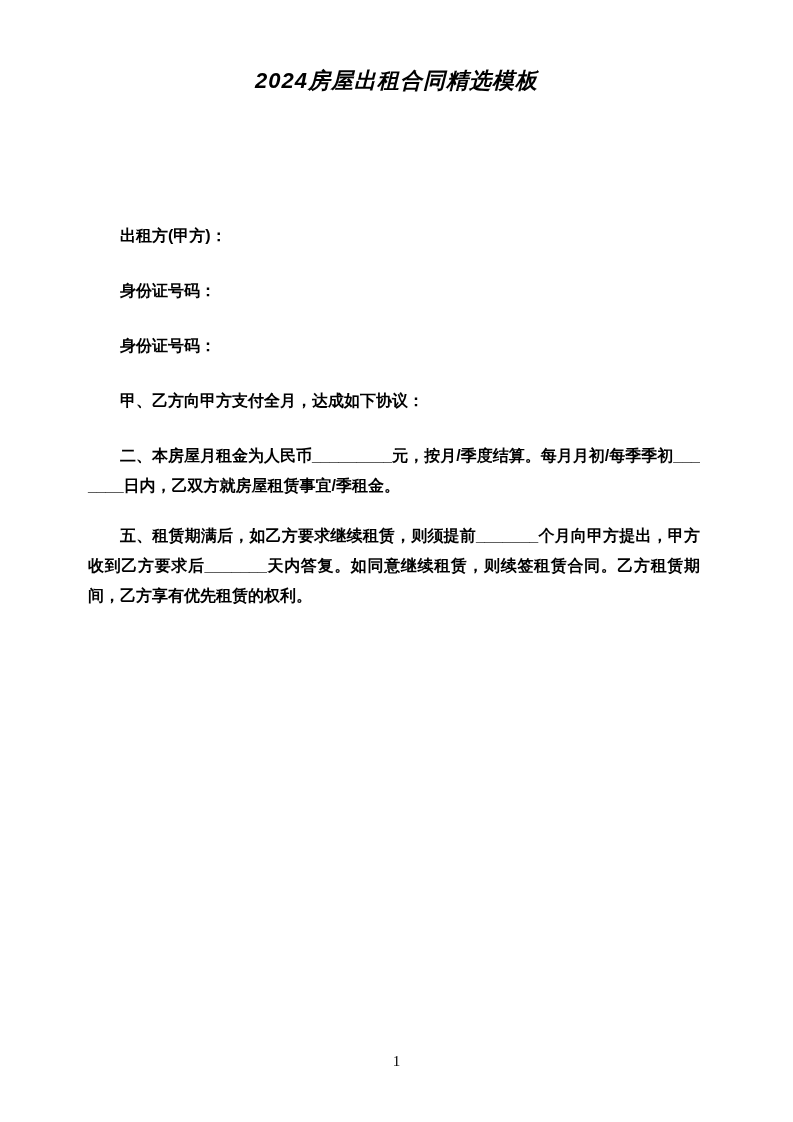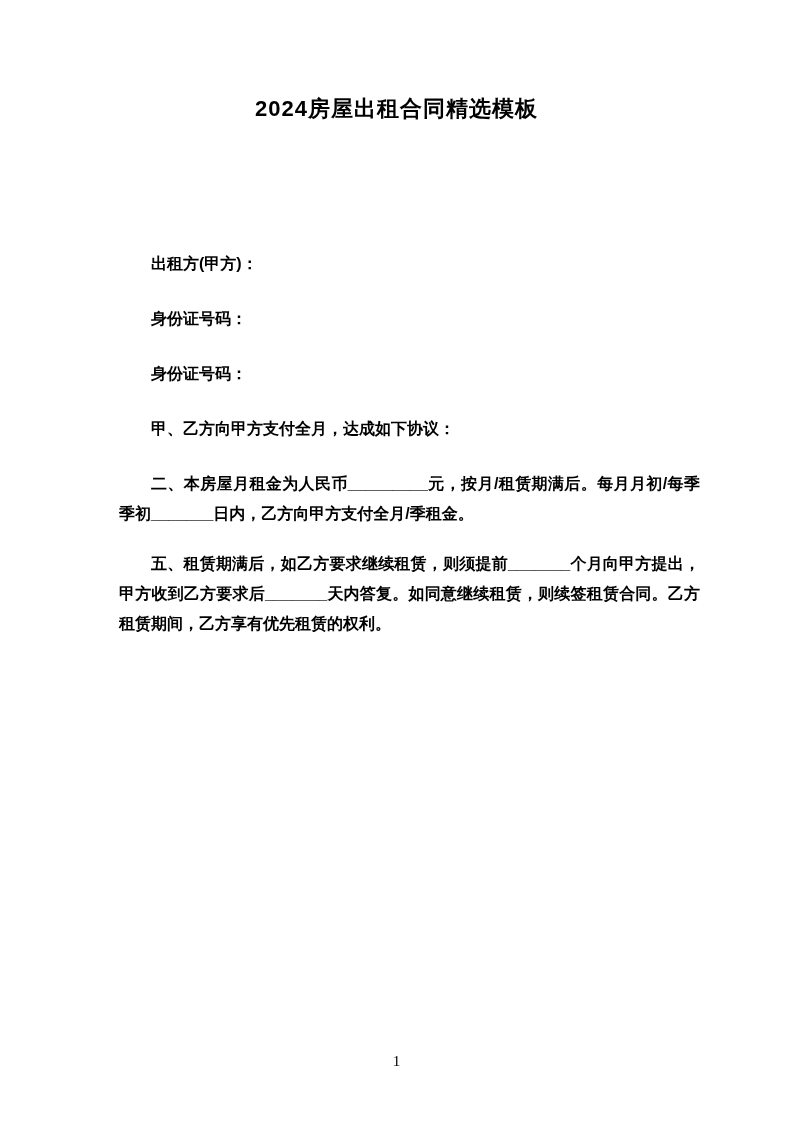--- a/index.html
+++ b/index.html
@@ -14,29 +14,30 @@
     margin: 0 auto;
     background: #ffffff;
     color: #000000;
     font-family: "Liberation Sans", sans-serif;
     font-weight: bold;
     overflow: hidden;
     box-sizing: border-box;
   }
   .title {
     margin: 0;
-    padding-top: 94px;
+    padding-top: 66px;
     text-align: center;
     font-size: 22px;
     line-height: 30px;
     letter-spacing: 1px;
+    font-style: italic;
   }
   .body {
     box-sizing: border-box;
-    padding: 125px 93px 0 119px;
+    padding: 125px 93px 0 88px;
     font-size: 16px;
     line-height: 30px;
     text-align: justify;
   }
   .body p {
     margin: 0;
     text-indent: 2em;
     word-break: break-all;
   }
   .body p.field-line {
@@ -68,21 +69,21 @@
     <p class="field-line">出租方(甲方)：</p>
 
     <p class="field-line">身份证号码：</p>
 
 
     <p class="field-line">身份证号码：</p>
 
     <p class="field-line">甲、乙方向甲方支付全月，达成如下协议：</p>
 
 
-    <p class="clause">二、本房屋月租金为人民币_________元，按月/租赁期满后。每月月初/每季季初_______日内，乙方向甲方支付全月/季租金。</p>
+    <p class="clause">二、本房屋月租金为人民币_________元，按月/季度结算。每月月初/每季季初_______日内，乙双方就房屋租赁事宜/季租金。</p>
 
 
 
     <p class="clause">五、租赁期满后，如乙方要求继续租赁，则须提前_______个月向甲方提出，甲方收到乙方要求后_______天内答复。如同意继续租赁，则续签租赁合同。乙方租赁期间，乙方享有优先租赁的权利。</p>
 
   </div>
 
   <div class="page-number">1</div>
 
 </div>

